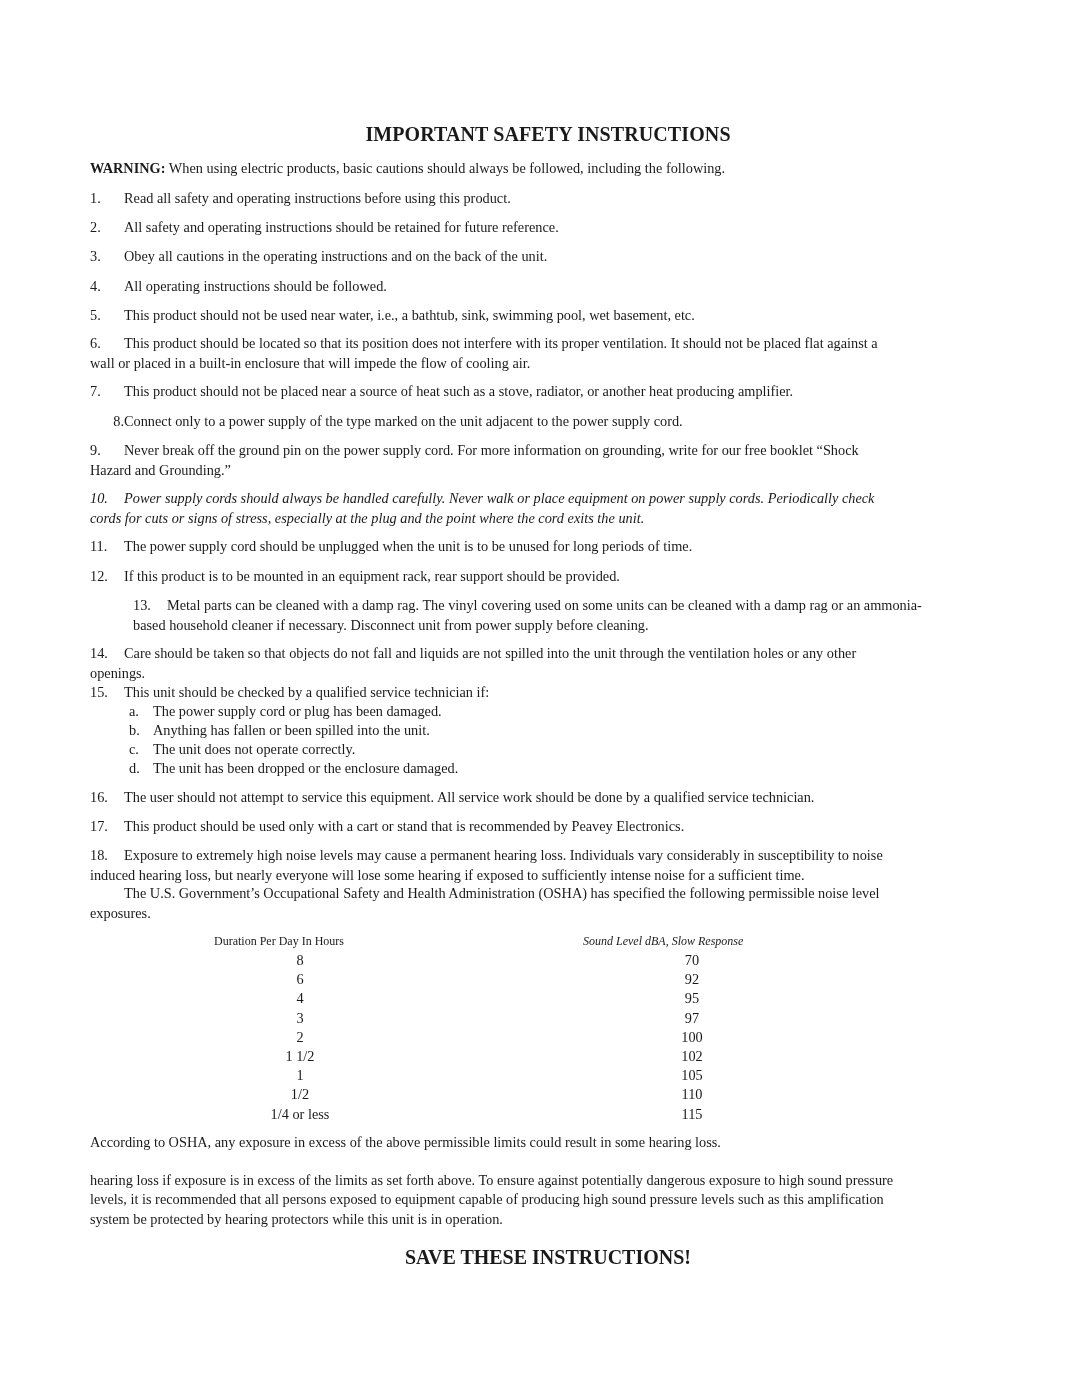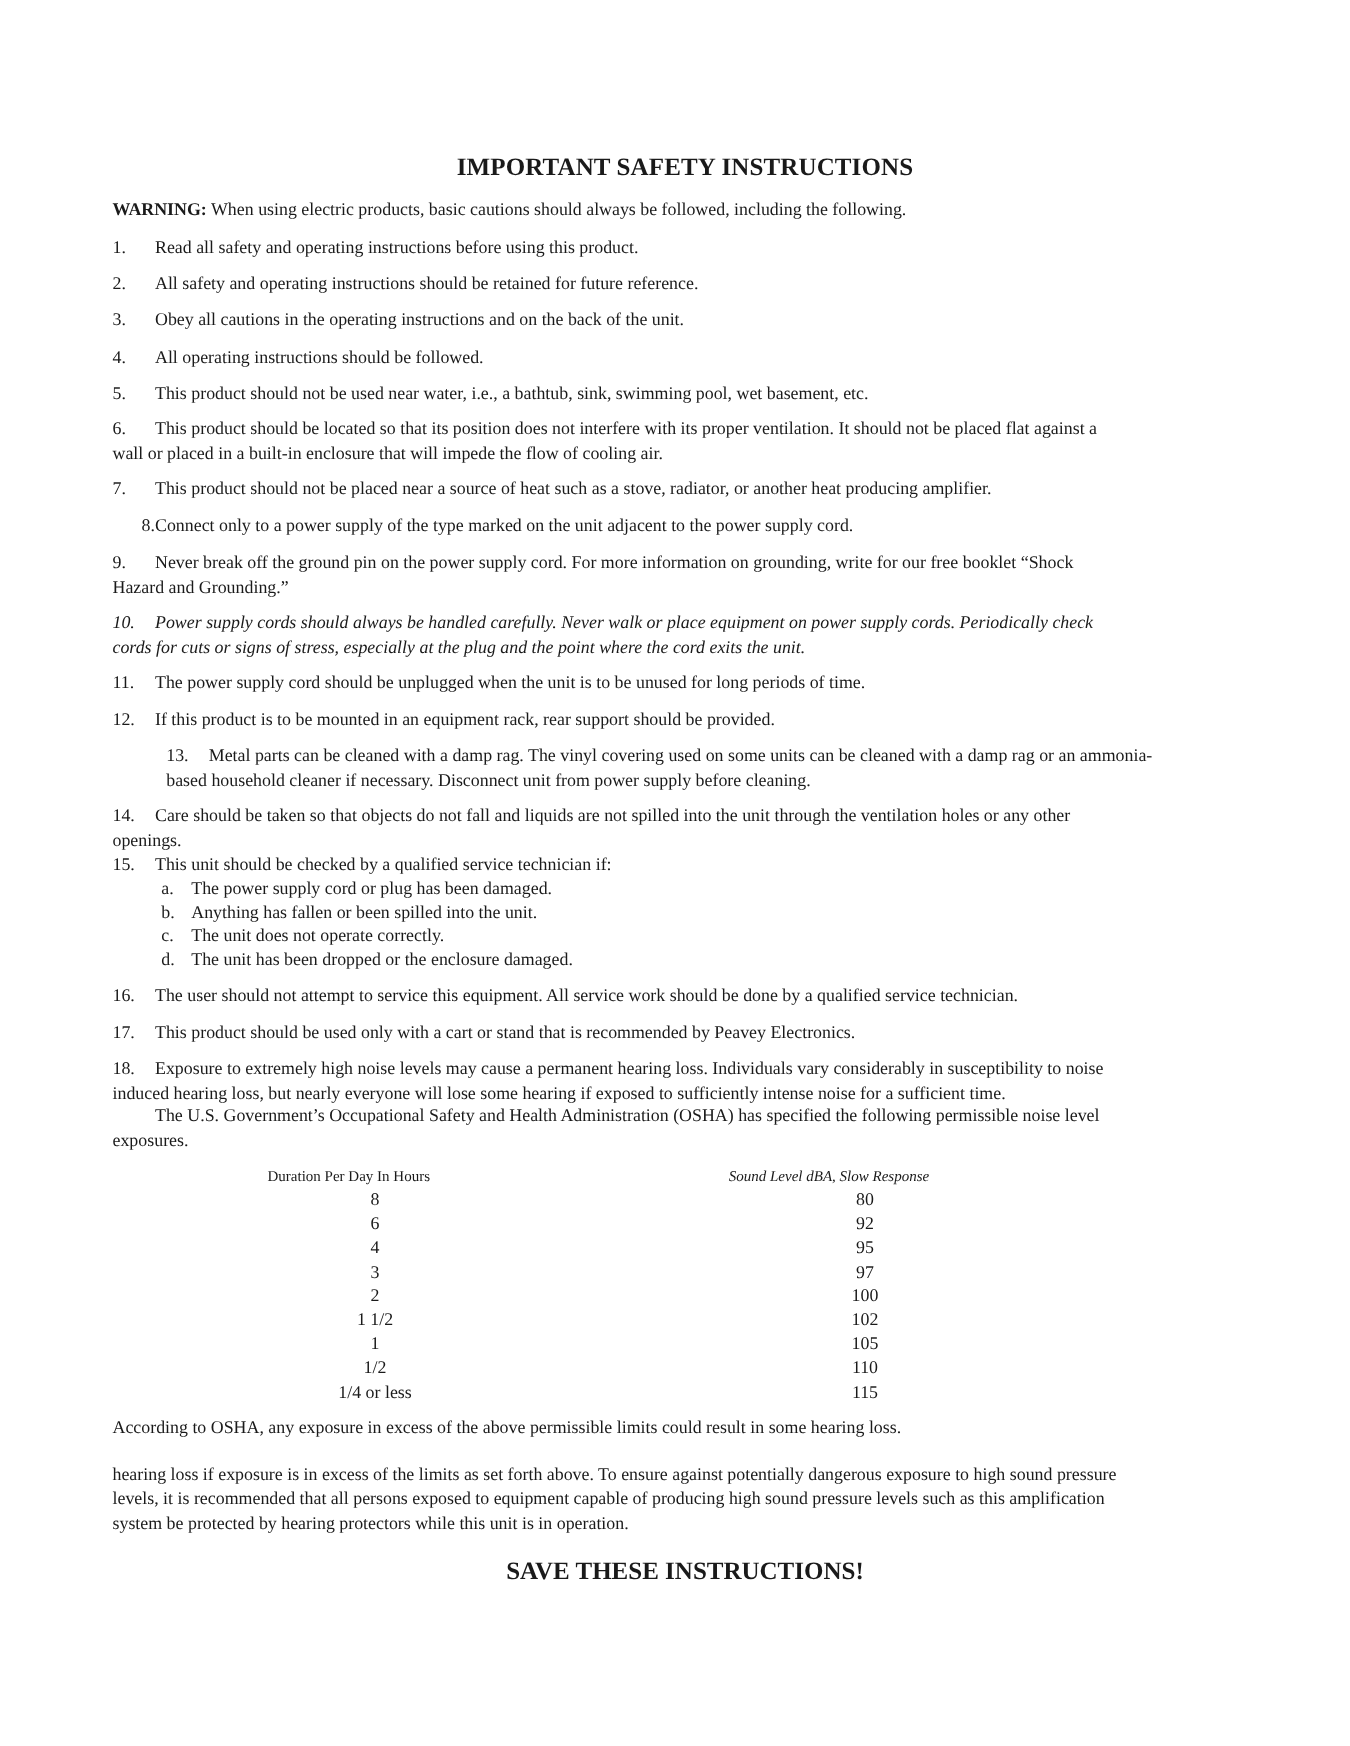--- a/index.html
+++ b/index.html
@@ -140,21 +140,21 @@
     <div>4</div>
     <div>3</div>
     <div>2</div>
     <div>1 1/2</div>
     <div>1</div>
     <div>1/2</div>
     <div>1/4 or less</div>
   </div>
 
   <div class="tbl-col" style="left:652px; width:80px; top:951px;">
-    <div>80</div>
+    <div>70</div>
     <div>92</div>
     <div>95</div>
     <div>97</div>
     <div>100</div>
     <div>102</div>
     <div>105</div>
     <div>110</div>
     <div>115</div>
   </div>
 

